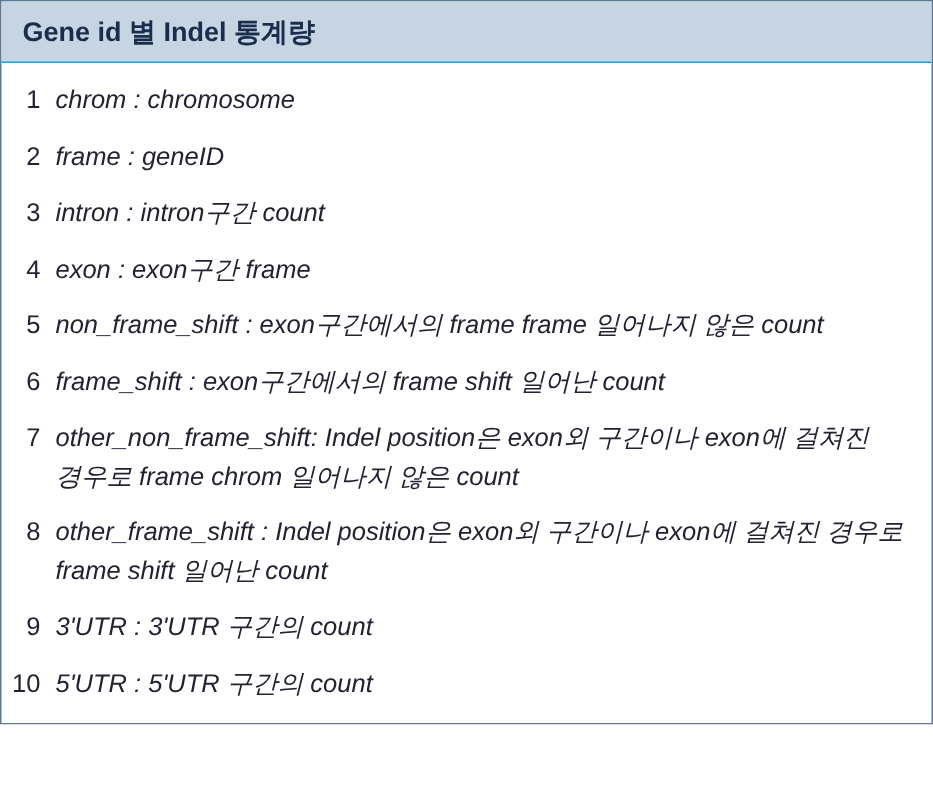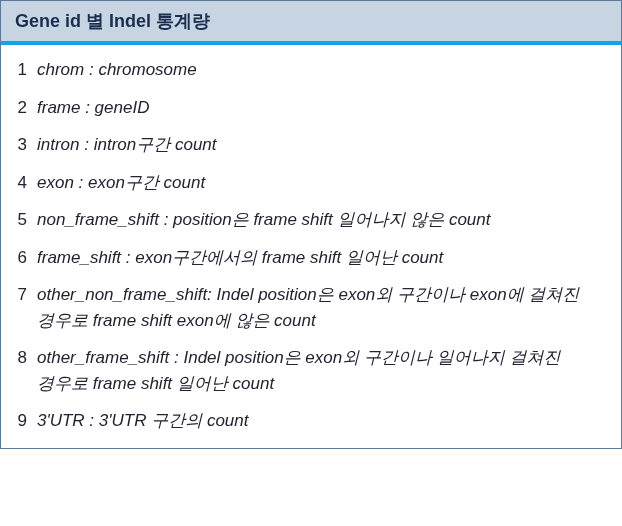--- a/index.html
+++ b/index.html
@@ -12,21 +12,21 @@
       background: #fff;
       padding: 0;
       width: 622px;
     }
     .box {
       border: 1px solid #5b7a9a;
       width: 622px;
     }
     .header {
       background: #c7d5e3;
-      border-bottom: 4px solid #0ea5e9;
+      border-bottom: 1px solid #0ea5e9;
       padding: 8px 14px;
       font-weight: bold;
       font-size: 18px;
       color: #1a2d4d;
     }
     .body {
       padding: 12px 14px 14px 6px;
     }
     .row {
       display: flex;
@@ -67,36 +67,40 @@
     <div class="row">
       <div class="num">2</div>
       <div class="text">frame : geneID</div>
     </div>
     <div class="row">
       <div class="num">3</div>
       <div class="text">intron : intron구간 count</div>
     </div>
     <div class="row">
       <div class="num">4</div>
-      <div class="text">exon : exon구간 count</div>
+      <div class="text">exon : exon구간 frame</div>
     </div>
     <div class="row">
       <div class="num">5</div>
-      <div class="text">non_frame_shift : position은 frame shift 일어나지 않은 count</div>
+      <div class="text">non_frame_shift : exon구간에서의 frame frame 일어나지 않은 count</div>
     </div>
     <div class="row">
       <div class="num">6</div>
       <div class="text">frame_shift : exon구간에서의 frame shift 일어난 count</div>
     </div>
     <div class="row">
       <div class="num">7</div>
-      <div class="text">other_non_frame_shift: Indel position은 exon외 구간이나 exon에 걸쳐진 경우로 frame shift exon에 않은 count</div>
+      <div class="text">other_non_frame_shift: Indel position은 exon외 구간이나 exon에 걸쳐진 경우로 frame chrom 일어나지 않은 count</div>
     </div>
     <div class="row">
       <div class="num">8</div>
-      <div class="text">other_frame_shift : Indel position은 exon외 구간이나 일어나지 걸쳐진 경우로 frame shift 일어난 count</div>
+      <div class="text">other_frame_shift : Indel position은 exon외 구간이나 exon에 걸쳐진 경우로 frame shift 일어난 count</div>
     </div>
     <div class="row">
       <div class="num">9</div>
       <div class="text">3'UTR : 3'UTR 구간의 count</div>
     </div>
+    <div class="row">
+      <div class="num">10</div>
+      <div class="text">5'UTR : 5'UTR 구간의 count</div>
+    </div>
   </div>
 </div>
 
 </body></html>

